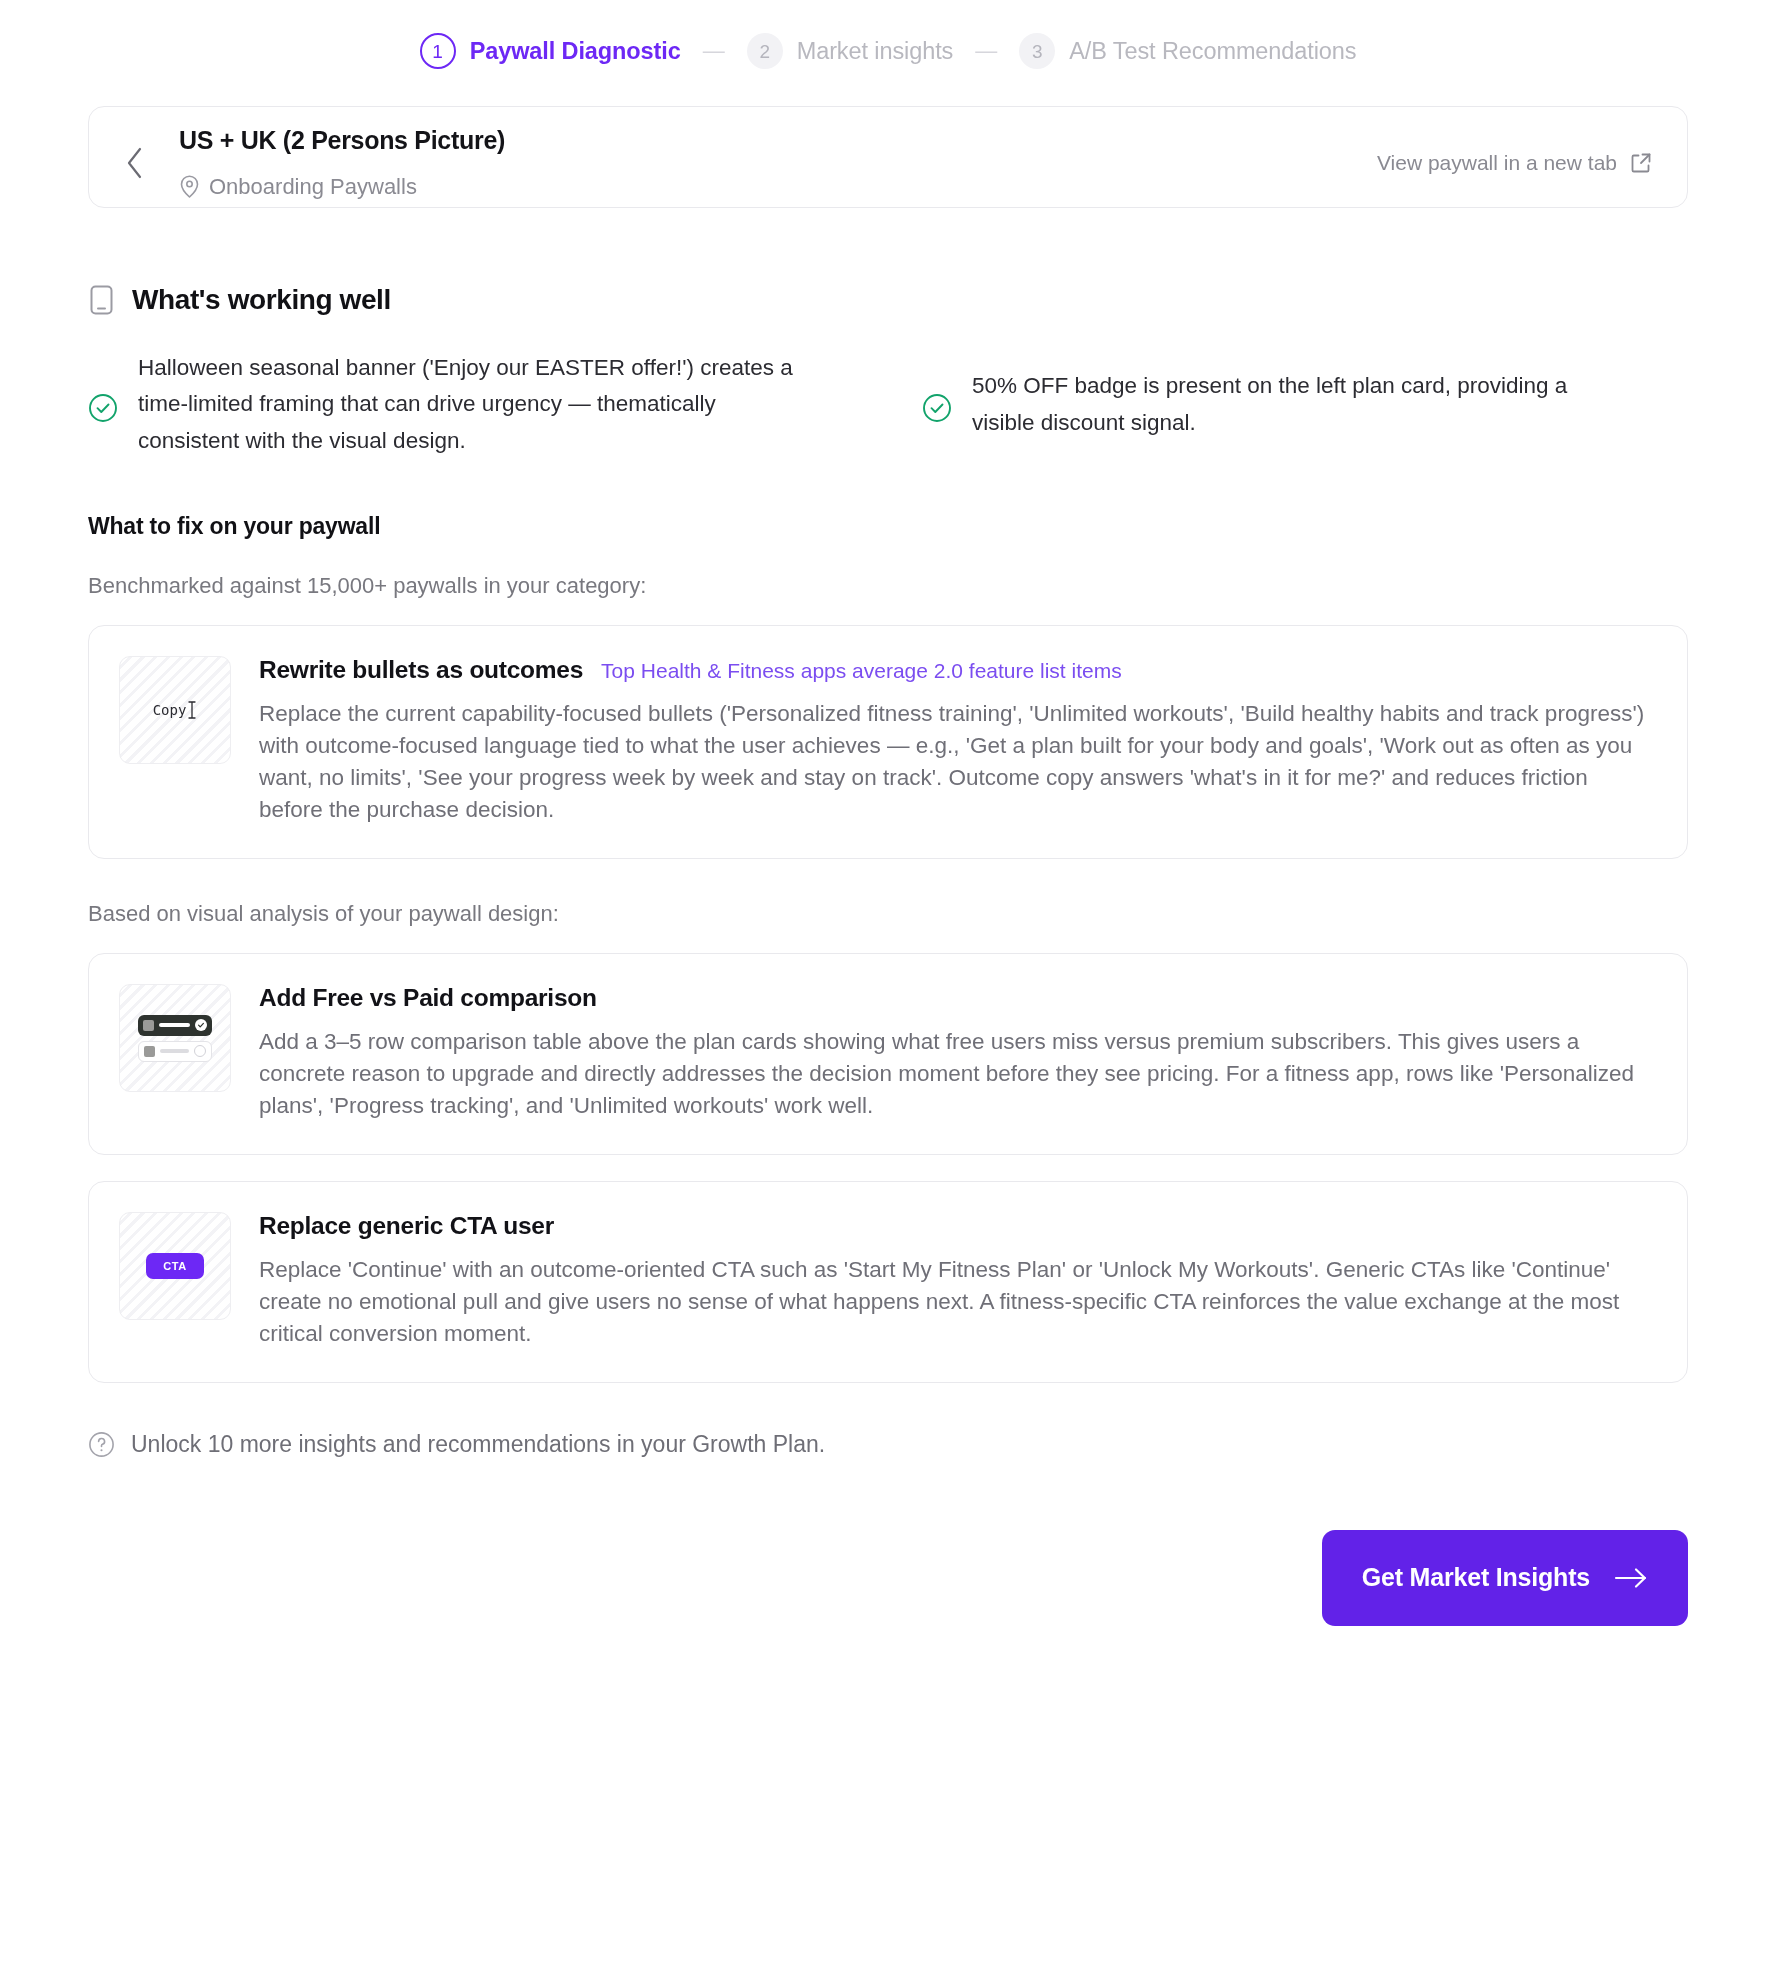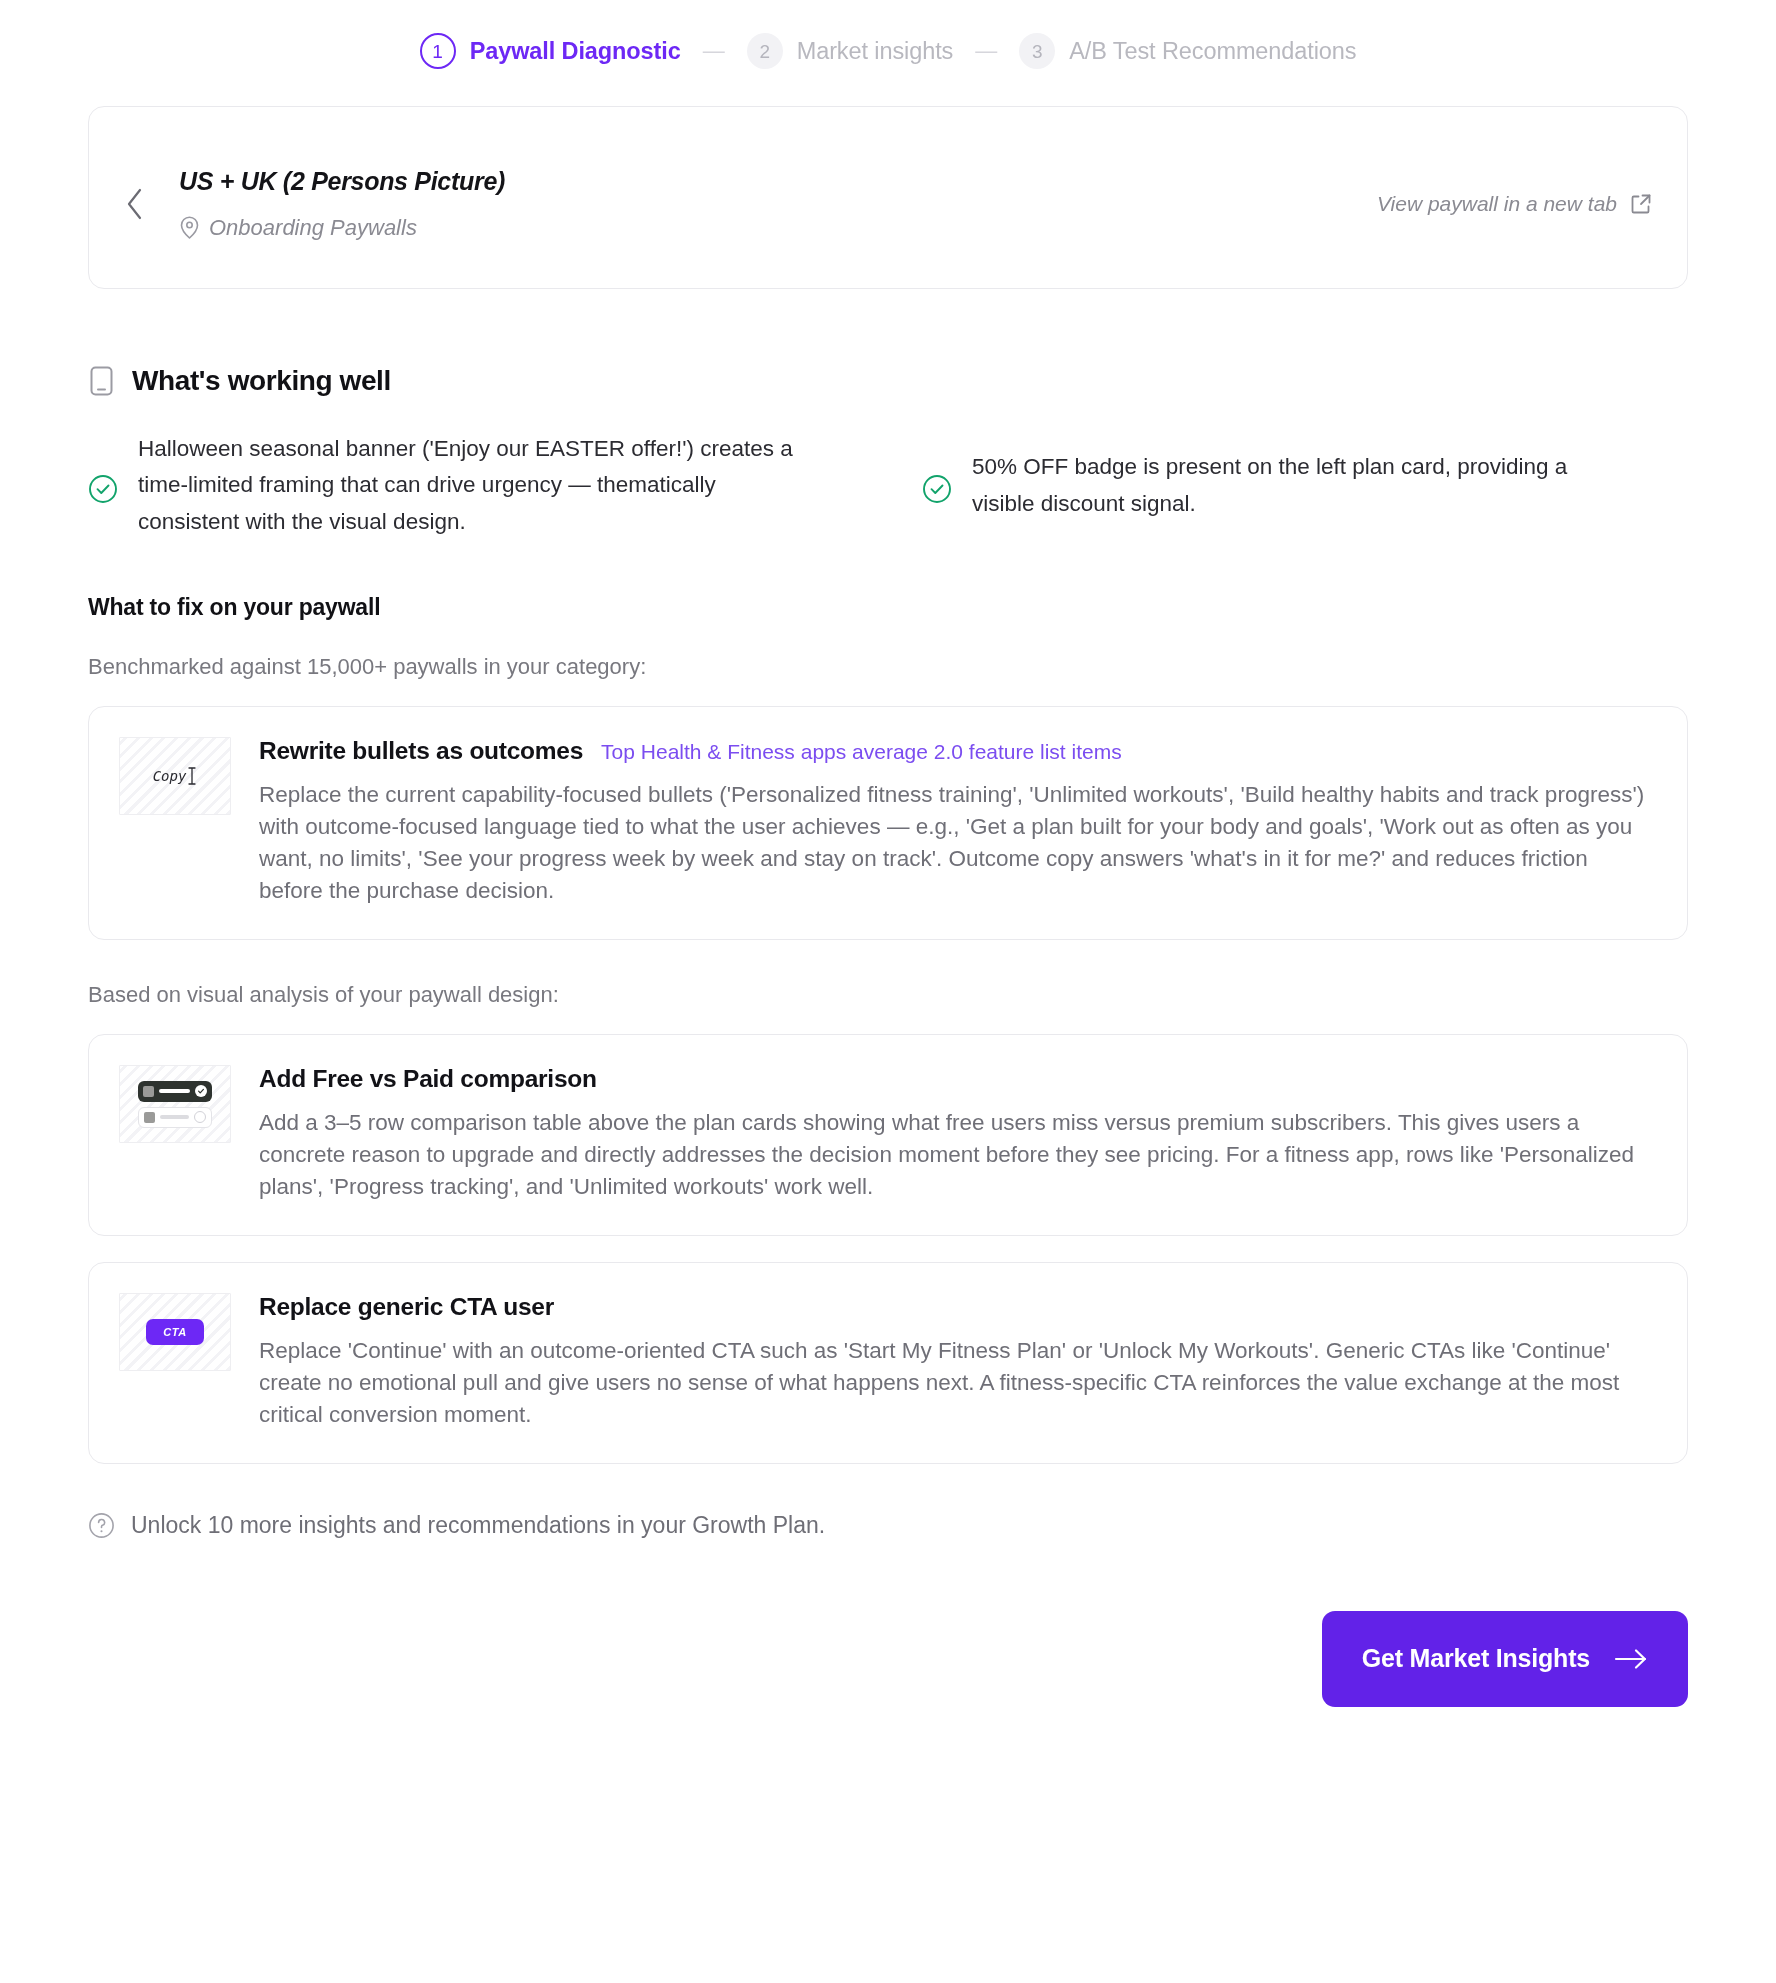--- a/index.html
+++ b/index.html
@@ -39,25 +39,24 @@
 
   
   .wrap { width: 1600px; margin: 0 auto; }
 
   
   .pw-card {
     margin-top: 34px;
     border: 1px solid #e9e9ed;
     border-radius: 16px;
     background: #fff;
-    height: 183px;
+    height: 102px;
     display: flex;
     align-items: center;
     padding: 12px 34px 0 26px;
-    font-style: italic;
   }
   .back-btn {
     width: 40px; height: 40px; flex: 0 0 40px;
     display: flex; align-items: center; justify-content: center;
     color: #6b6b73; cursor: pointer;
   }
   .pw-info { margin-left: 24px; flex: 1 1 auto; }
   .pw-title { font-size: 25px; font-weight: 700; letter-spacing: -0.3px; color: #141418; }
   .pw-sub { display: flex; align-items: center; gap: 9px; margin-top: 19px; }
   .pw-sub-text { font-size: 22px; color: #8a8a92; font-weight: 400; }
@@ -101,30 +100,29 @@
     border: 1px solid #e9e9ed;
     border-radius: 16px;
     background: #fff;
     margin-top: 26px;
     padding: 30px 34px 32px 30px;
     display: flex;
     gap: 28px;
   }
   .rec-thumb {
     flex: 0 0 112px;
-    width: 112px; height: 78px;
+    width: 112px; height: 108px;
     border: 1px solid #eeeef1;
-    border-radius: 1px;
+    border-radius: 11px;
     background-color: #fcfcfd;
     background-image: repeating-linear-gradient(
       -45deg, #f3f3f6 0 3px, #ffffff 3px 9px
     );
     display: flex; align-items: center; justify-content: center;
     overflow: hidden;
-    font-style: italic;
   }
   .thumb-copy {
     font-family: "DejaVu Sans Mono", monospace;
     font-size: 14px;
     color: #2a2a30;
     display: flex; align-items: center; gap: 1px;
   }
   .thumb-cta {
     background: #6d28f5;
     color: #fff;

